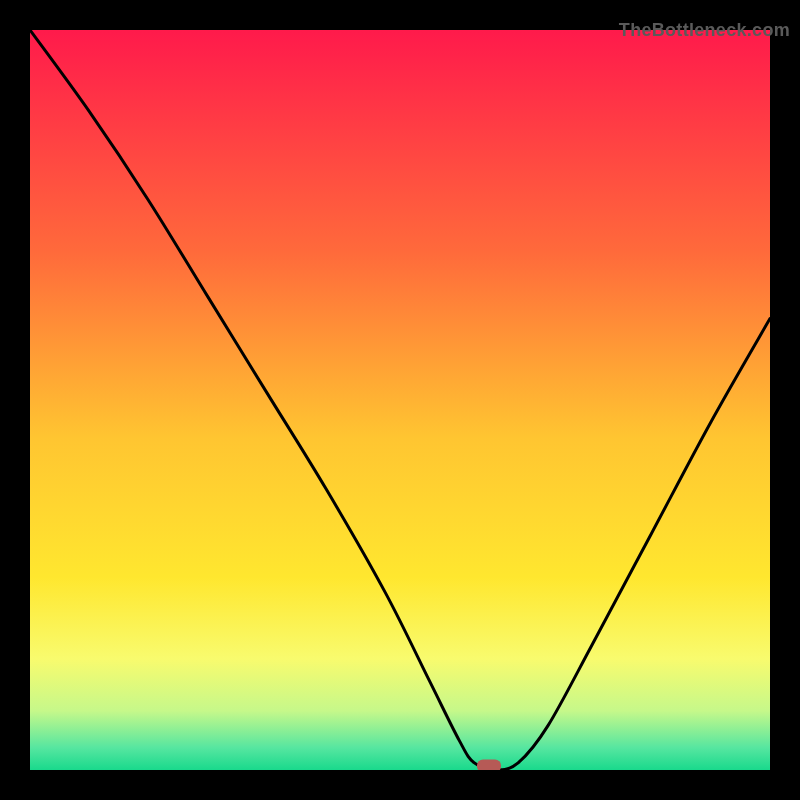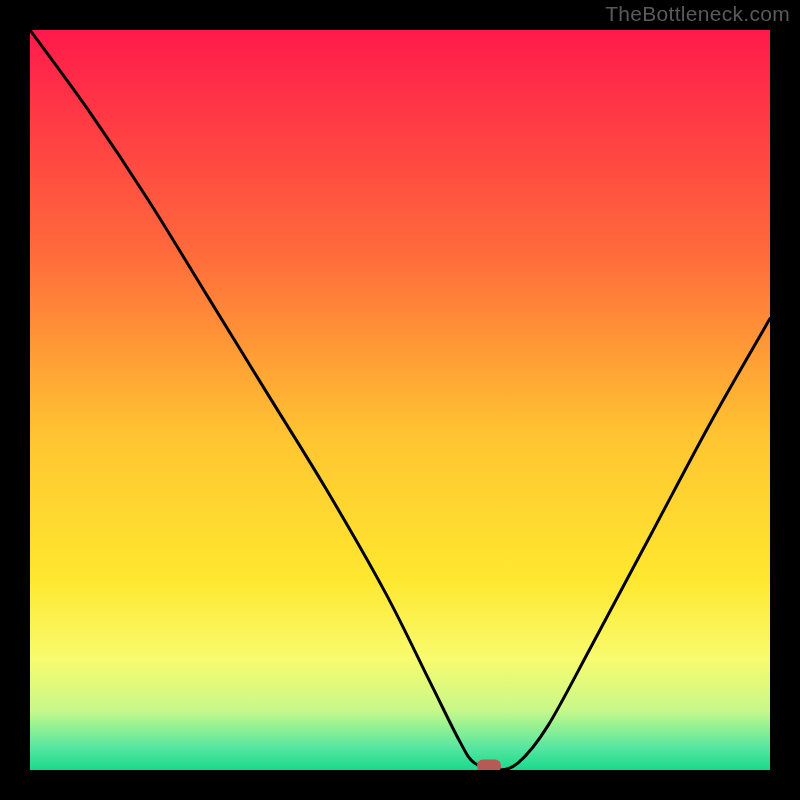--- a/index.html
+++ b/index.html
@@ -12,25 +12,25 @@
     overflow: hidden;
   }
   .frame {
     position: relative;
     width: 800px;
     height: 800px;
     background: #000;
   }
   .watermark {
     position: absolute;
-    top: 2px;
+    top: 20px;
     right: 10px;
     color: #5a5a5a;
-    font-size: 21px;
-    font-weight: 400;
+    font-size: 18px;
+    font-weight: 700;
     letter-spacing: 0.3px;
     z-index: 5;
   }
   .plot-area {
     position: absolute;
     left: 30px;
     top: 30px;
     width: 740px;
     height: 740px;
     overflow: hidden;

